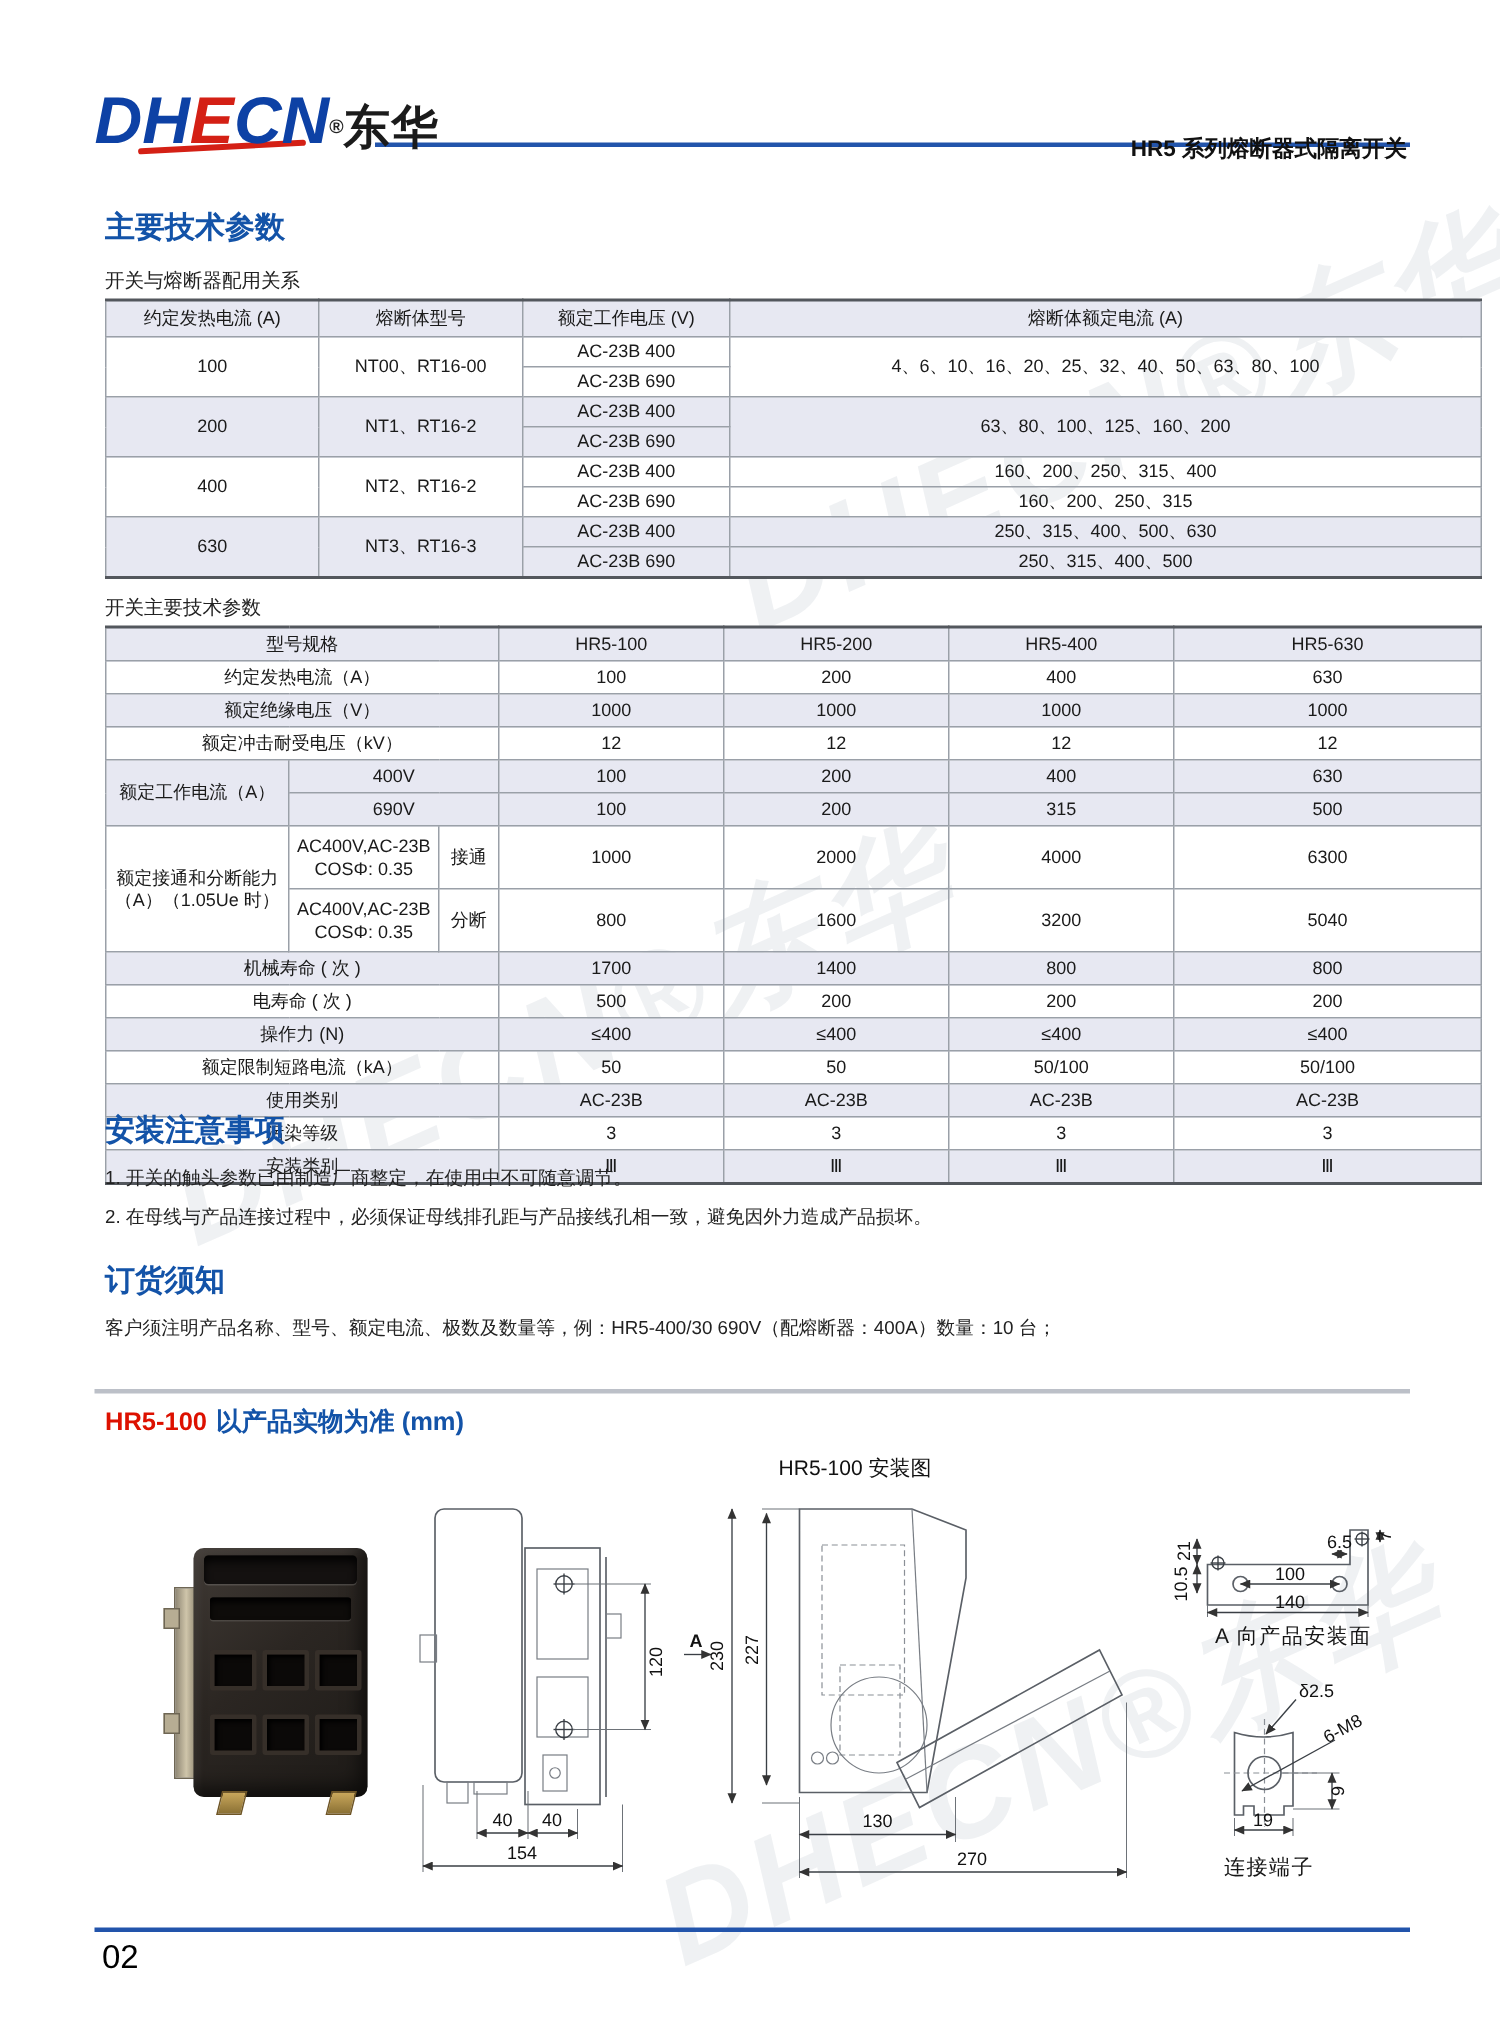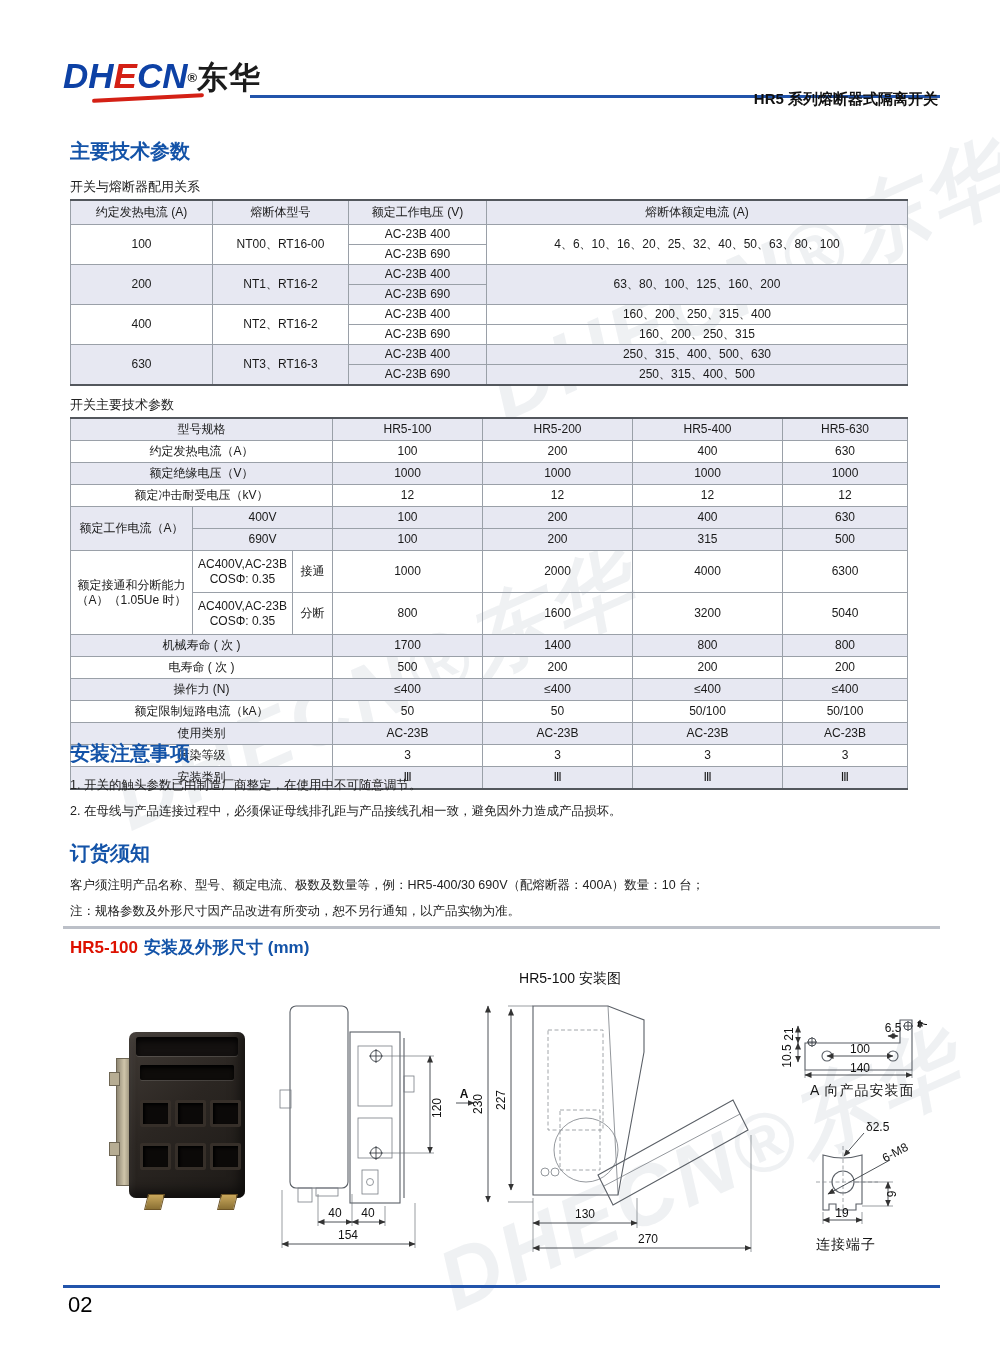--- a/index.html
+++ b/index.html
@@ -5,42 +5,42 @@
   html,body{margin:0;padding:0;background:#fff;}
   #page{position:relative;width:1000px;height:1357px;background:#ffffff;overflow:hidden;
         font-family:"Liberation Sans","DejaVu Sans",sans-serif;color:#1a1a1a;}
 
   
   .wm{position:absolute;font-style:italic;font-weight:700;font-size:84px;letter-spacing:4px;
       color:rgba(158,166,182,0.16);transform:rotate(-24deg);white-space:nowrap;pointer-events:none;z-index:0;}
 
   
   .logo{position:absolute;left:63px;top:56px;z-index:2;white-space:nowrap;}
-  .logo .lat{font-style:italic;font-weight:900;font-size:35px;letter-spacing:0px;color:#0d41a5;margin-top:32px;}
+  .logo .lat{font-style:italic;font-weight:900;font-size:44px;letter-spacing:0px;color:#0d41a5;margin-top:32px;}
   .logo .red{color:#d42015;}
   .logo .reg{font-size:13px;color:#222;vertical-align:super;font-style:normal;font-weight:700;}
   .logo .cjk{font-size:31px;font-weight:800;color:#1b1b1b;letter-spacing:1px;}
   .swoosh{position:absolute;left:92px;top:96px;width:112px;height:4px;background:#d42015;
           transform:rotate(-3deg);border-radius:3px;z-index:1;}
   .doc-title{position:absolute;right:62px;top:60px;font-size:15px;font-weight:600;color:#111;z-index:2;margin-top:30px;}
   .header-line{position:absolute;left:250px;right:60px;top:95px;height:3px;background:#2254ab;z-index:1;}
 
   
   .h-blue{position:absolute;left:70px;font-size:20px;font-weight:700;color:#1353a8;z-index:2;}
   .cap{position:absolute;left:70px;font-size:13px;color:#222;z-index:2;}
   .body-lines{position:absolute;left:70px;font-size:12.5px;color:#222;line-height:2.1;z-index:2;}
   .dims-head{position:absolute;left:70px;top:936px;font-size:17px;font-weight:700;z-index:2;}
   .dims-head .red{color:#dd1100;}
   .dims-head .blue{color:#1353a8;margin-left:6px;}
   .fig-title{position:absolute;left:440px;top:970px;width:260px;text-align:center;
              font-size:14px;color:#111;z-index:2;}
   .divider{position:absolute;left:63px;right:60px;top:926px;height:3px;background:#bcc0c8;z-index:1;}
 
   
-  .tbl{border-collapse:collapse;table-layout:fixed;width:838px;font-size:12px;color:#1a1a1a;
+  .tbl{border-collapse:collapse;table-layout:fixed;width:918px;font-size:12px;color:#1a1a1a;
        position:absolute;left:70px;z-index:2;background:transparent;
        border:1.5px solid #6b7077;border-top:2.5px solid #53575d;border-bottom:2.5px solid #53575d;}
   .tbl td{border:1px solid #9aa0a8;text-align:center;padding:1px 3px;height:17px;line-height:1.25;}
   .tbl tr.lav td{background:#e7e8f2;}
   .tbl tr.hd td{height:21px;}
   .tbl tr.blk td{border-top:1.5px solid #767c84;}
   #t1{top:199px;}
   #t2{top:417px;}
   #t2 td{height:19px;}
   #t2 tr.tall td{height:39px;}
@@ -281,27 +281,26 @@
 
   <div class="h-blue" style="top:740px;">安装注意事项</div>
   <div class="body-lines" style="top:772px;">
     <div>1. 开关的触头参数已由制造厂商整定，在使用中不可随意调节。</div>
     <div>2. 在母线与产品连接过程中，必须保证母线排孔距与产品接线孔相一致，避免因外力造成产品损坏。</div>
   </div>
 
   <div class="h-blue" style="top:840px;">订货须知</div>
   <div class="body-lines" style="top:872px;">
     <div>客户须注明产品名称、型号、额定电流、极数及数量等，例：HR5-400/30 690V（配熔断器：400A）数量：10 台；</div>
-    <div>注：规格参数及外形尺寸因产品改进有所变动，恕不另行通知，以产品实物为准。</div>
   </div>
 
   <div class="divider"></div>
 
   <div class="dims-head">
-    <span class="red">HR5-100</span><span class="blue">安装及外形尺寸 (mm)</span>
+    <span class="red">HR5-100</span><span class="blue">以产品实物为准 (mm)</span>
   </div>
   <div class="fig-title">HR5-100 安装图</div>
 
   <div class="photo">
     <div class="bracket"></div>
     <div class="tab" style="top:40px;"></div>
     <div class="tab" style="top:110px;"></div>
     <div class="body">
       <div class="lid"></div>
       <div class="slot"></div>

